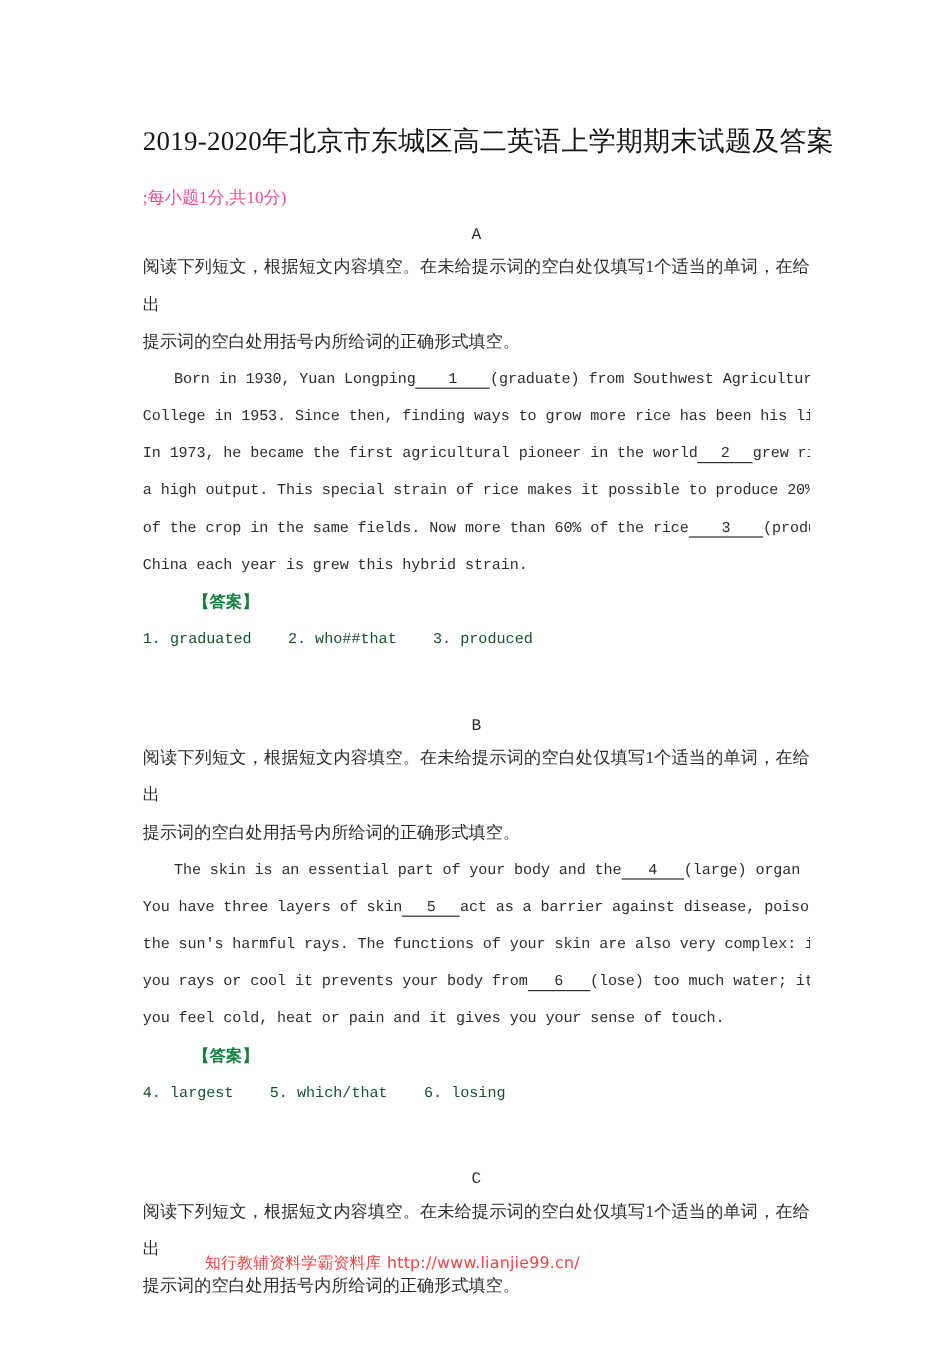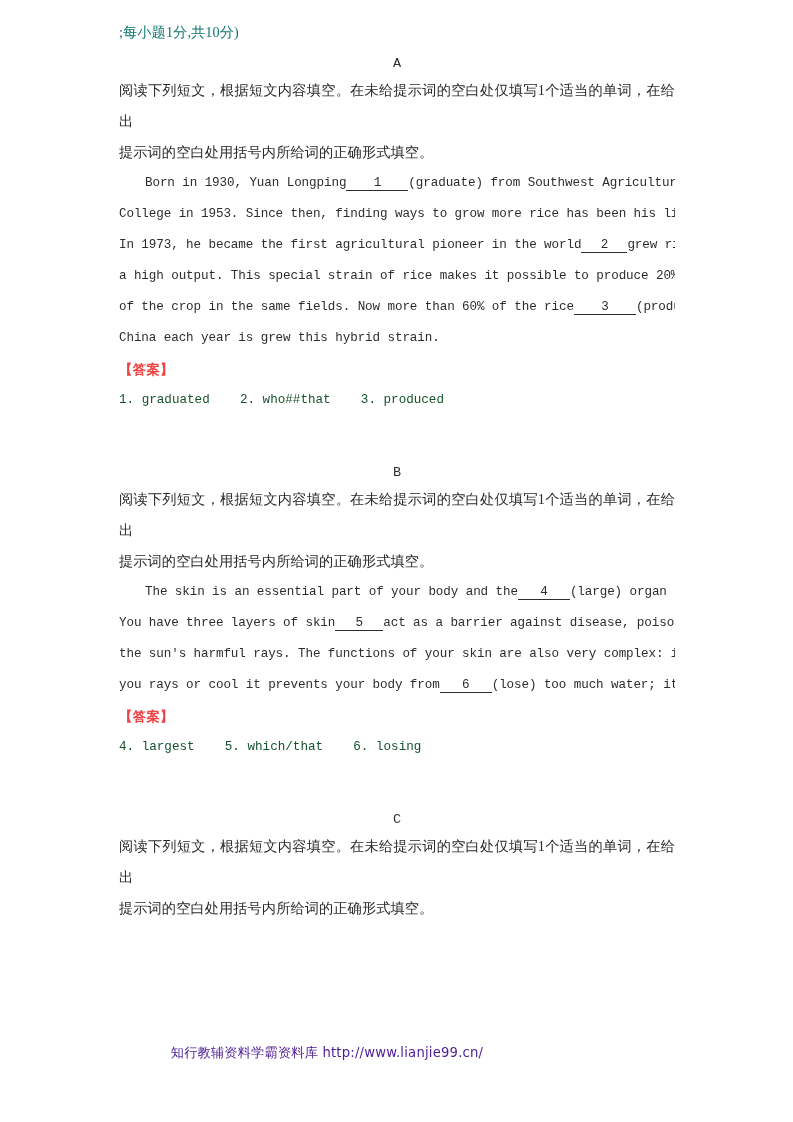--- a/index.html
+++ b/index.html
@@ -47,21 +47,21 @@
     font-family: "Liberation Serif", "DejaVu Serif", serif;
     font-size: 14.2px;
     line-height: 31px;
     color: #2a2a2a;
     letter-spacing: 0.1px;
   }
   .subtitle {
     padding-top: 21px;
     font-size: 14.2px;
     line-height: 22px;
-    color: #0f766e;
+    color: #ec4899;
   }
 
   
   .section-letter {
     text-align: center;
     font-family: "Liberation Mono", "DejaVu Sans Mono", monospace;
     font-size: 13.5px;
     line-height: 22px;
     color: #2f2f2f;
     width: 556px;
@@ -108,22 +108,23 @@
   .blank.w4 { width: 52px; }
   .blank.w5 { width: 48px; }
   .blank.w6 { width: 52px; }
 
   
   .answer-head {
     font-family: "DejaVu Sans", "Liberation Sans", sans-serif;
     font-weight: bold;
     font-size: 13.4px;
     line-height: 31px;
-    color: #ef4444;
+    color: #15803d;
     letter-spacing: 0.3px;
+    margin-left: 42px;
   }
   .answer-list {
     font-family: "Liberation Mono", "DejaVu Sans Mono", monospace;
     font-size: 12.6px;
     line-height: 31px;
     color: #14532d;
     white-space: pre;
   }
 
   .gap-lg { height: 46px; }
@@ -131,30 +132,31 @@
 
   
   .footer {
     position: absolute;
     left: 0;
     top: 1044px;
     width: 654px;
     text-align: center;
     font-family: "DejaVu Sans", "Liberation Sans", sans-serif;
     font-size: 13.2px;
-    color: #4c1d95;
+    color: #ef4444;
     letter-spacing: 0.2px;
   }
 </style>
 </head>
 <body>
 
 <div class="page">
   <div class="content">
 
+    <div class="doc-title">2019-2020年北京市东城区高二英语上学期期末试题及答案</div>
 
     <div class="cn subtitle">;每小题1分,共10分)</div>
 
     <div class="gap-sm"></div>
     <div class="section-letter">A</div>
 
     <div class="cn instruction">
       <p>阅读下列短文，根据短文内容填空。在未给提示词的空白处仅填写1个适当的单词，在给出</p>
       <p>提示词的空白处用括号内所给词的正确形式填空。</p>
     </div>
@@ -177,20 +179,21 @@
     <div class="cn instruction">
       <p>阅读下列短文，根据短文内容填空。在未给提示词的空白处仅填写1个适当的单词，在给出</p>
       <p>提示词的空白处用括号内所给词的正确形式填空。</p>
     </div>
 
     <div class="passage">
       <div class="line indent"><span>The skin is an essential part of your body and the</span><span class="blank w4">4</span><span>(large) organ of it.</span></div>
       <div class="line"><span>You have three layers of skin</span><span class="blank w5">5</span><span>act as a barrier against disease, poisons and</span></div>
       <div class="line"><span>the sun's harmful rays. The functions of your skin are also very complex: it keeps</span></div>
       <div class="line"><span>you rays or cool it prevents your body from</span><span class="blank w6">6</span><span>(lose) too much water; it is where</span></div>
+      <div class="line"><span>you feel cold, heat or pain and it gives you your sense of touch.</span></div>
     </div>
 
     <div class="answer-head">【答案】</div>
     <div class="answer-list">4. largest    5. which/that    6. losing</div>
 
     <div class="gap-lg"></div>
     <div class="section-letter">C</div>
 
     <div class="cn instruction">
       <p>阅读下列短文，根据短文内容填空。在未给提示词的空白处仅填写1个适当的单词，在给出</p>

